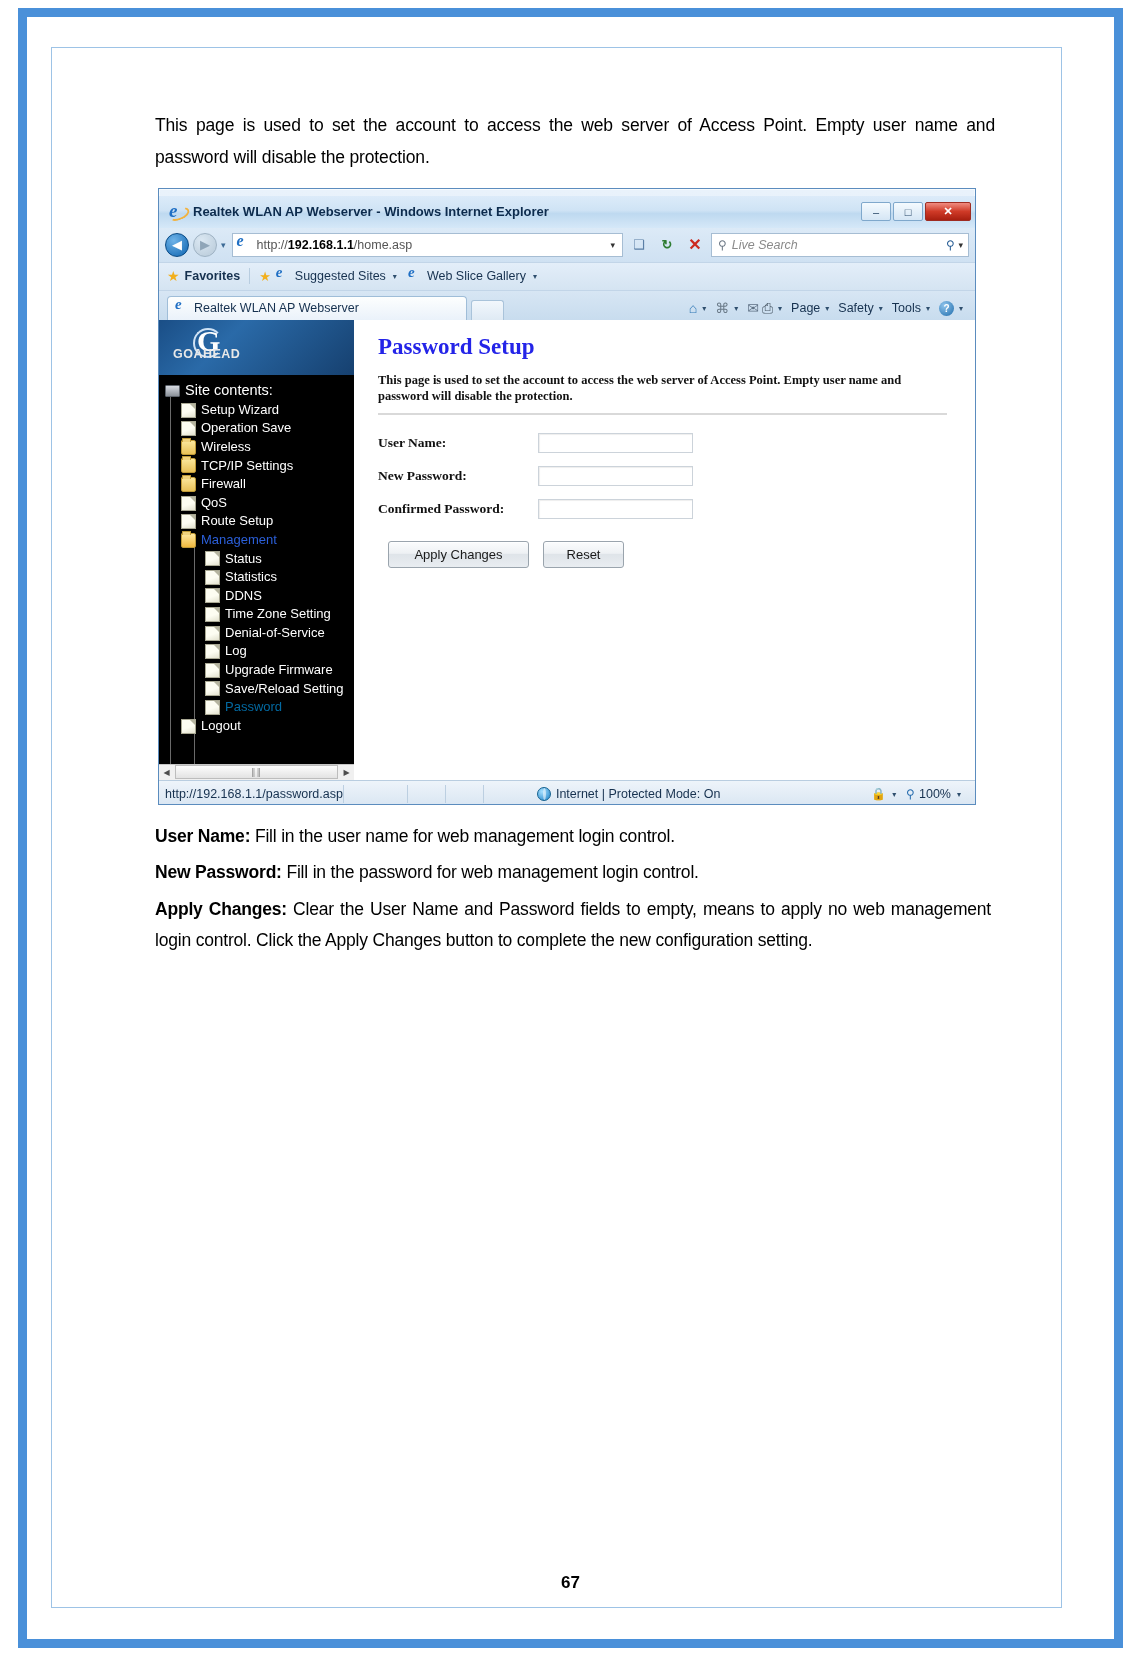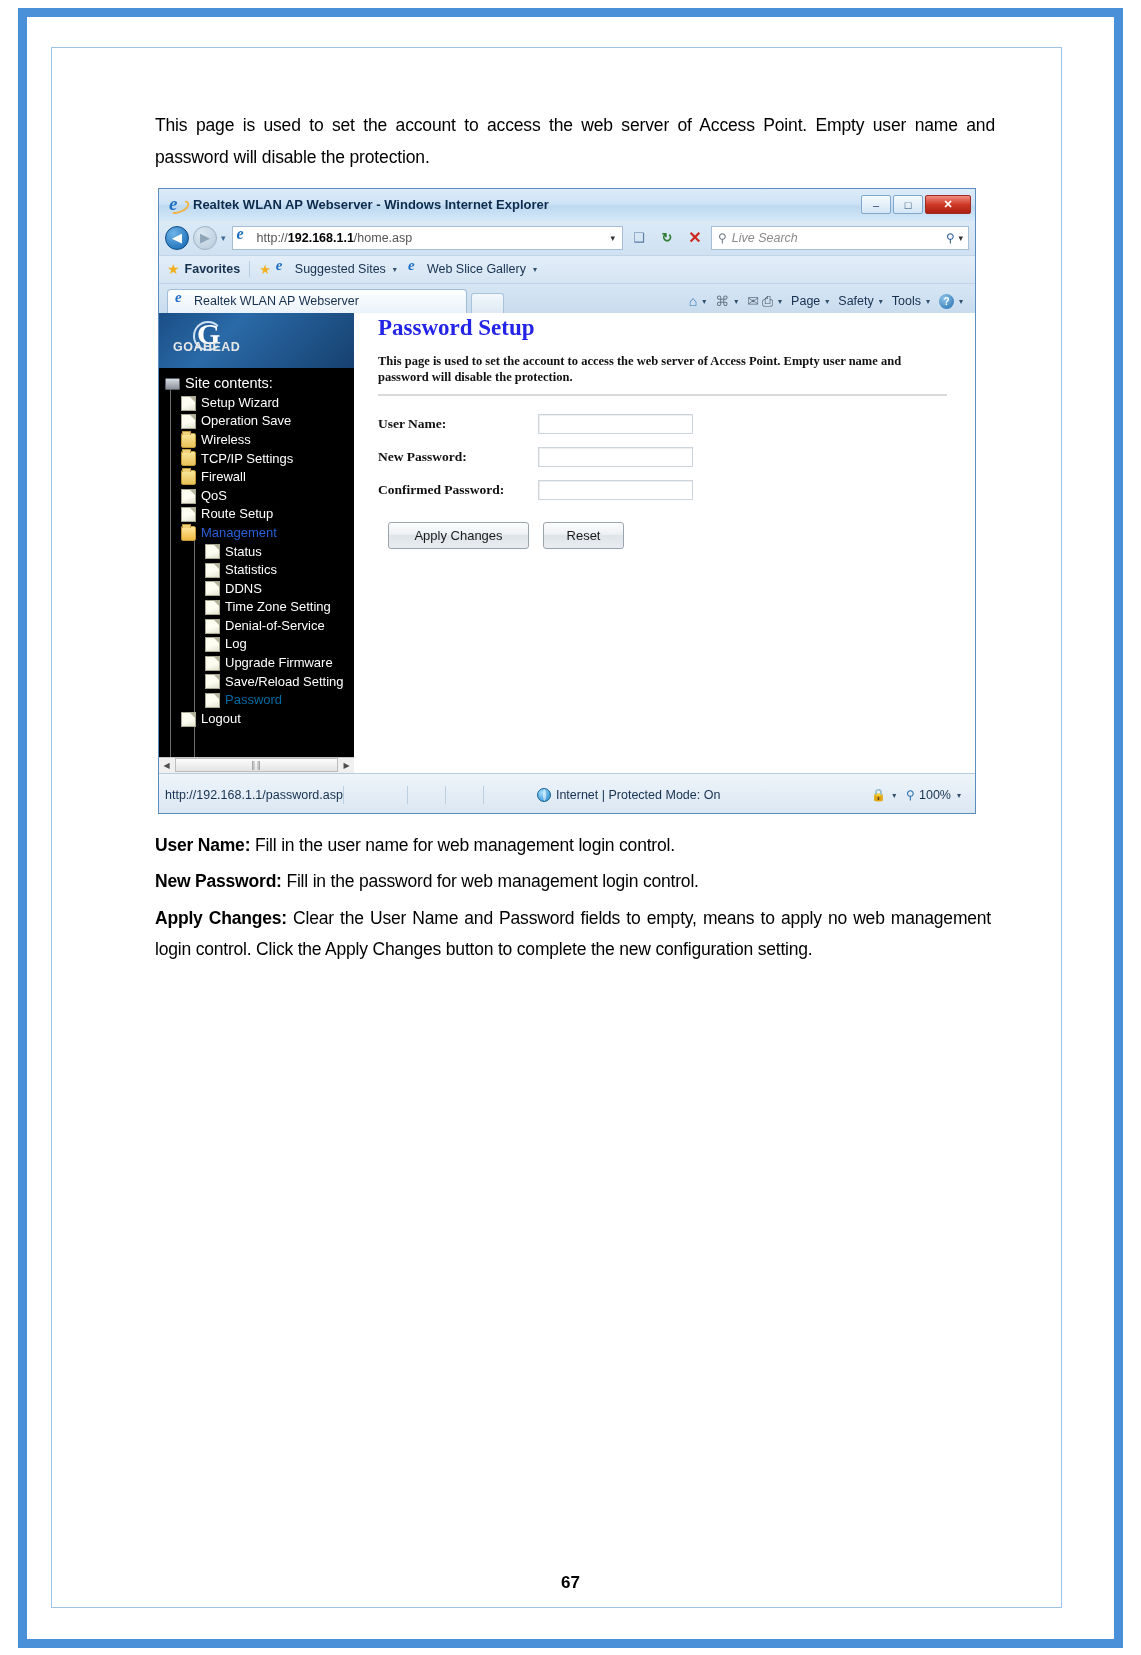--- a/index.html
+++ b/index.html
@@ -50,20 +50,21 @@
     box-shadow:0 0 0 1px rgba(255,255,255,0.6) inset;
   }
 
   
   .titlebar {
     height:32px;
     display:flex; align-items:center;
     padding:0 4px 0 10px;
     background:linear-gradient(180deg,#dcebf9 0%, #cfe3f5 45%, #bed9f0 55%, #d5e8f8 100%);
     position:relative;
+    margin-top:7px;
   }
   .ie-logo {
     width:17px; height:17px; margin-right:7px;
     position:relative; flex:0 0 auto;
   }
   .ie-logo::before {
     content:"e";
     position:absolute; left:0; top:-3px;
     font-family:"Liberation Serif", serif;
     font-style:italic; font-weight:bold;
@@ -290,21 +291,21 @@
   .lbl-mgmt { color:#2b5fd9; }
   .lbl-pwd  { color:#0369a1; }
 
   
   .tree { position:relative; }
   .vline { position:absolute; width:1px; background:#6a6a6a; }
 
   
   .mainpanel { flex:1 1 auto; position:relative; background:#fff; z-index:2; }
   .panel-card {
-    position:absolute; left:24px; top:0; right:28px;
+    position:absolute; left:24px; top:12px; right:28px;
     background:#fff;
   }
   .ps-title {
     font-family:"Liberation Serif", serif;
     font-size:23px; font-weight:bold; color:#2424e8;
     margin:2px 0 12px 0;
   }
   .ps-desc {
     font-family:"Liberation Serif", serif;
     font-size:12.5px; font-weight:bold; color:#111;
@@ -348,21 +349,21 @@
   .hs-thumb {
     flex:1 1 auto; height:14px; margin:0 1px;
     background:linear-gradient(180deg,#fdfdfd,#e3e3e3);
     border:1px solid #bdbdbd;
     display:flex; align-items:center; justify-content:center;
     font-size:9px; color:#8a8a8a; letter-spacing:1px;
   }
 
   
   .statusbar {
-    height:40px; display:flex; align-items:center;
+    height:24px; display:flex; align-items:center;
     background:linear-gradient(180deg,#eef4fa,#dbe7f3);
     border-top:1px solid #b9cde0;
     font-size:12.5px; color:#16314f;
     padding:4px 4px 0 6px;
   }
   .sb-url { white-space:nowrap; }
   .sb-cell { border-left:1px solid #bccfe1; height:18px; }
   .sb-c1 { width:64px; } .sb-c2{width:38px;} .sb-c3{width:38px;} .sb-c4{width:38px;}
   .globe {
     width:14px; height:14px; border-radius:50%;

